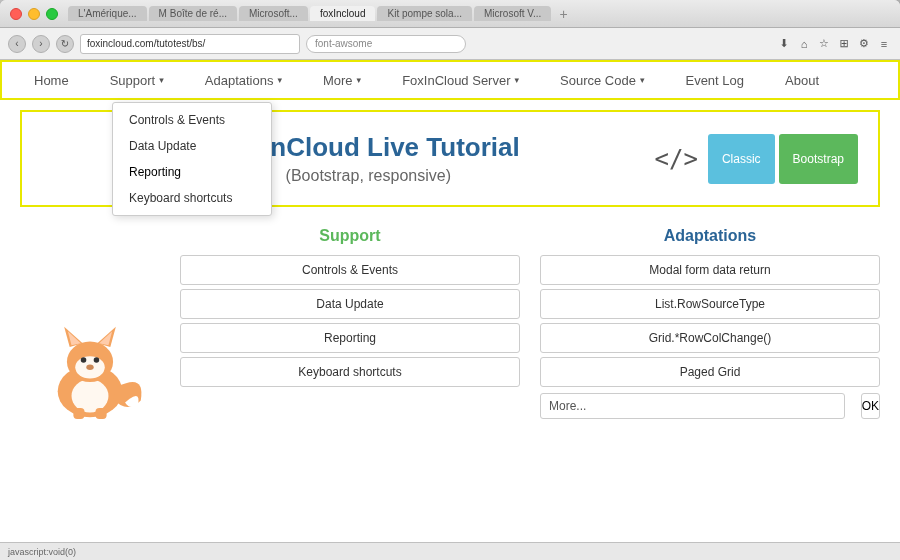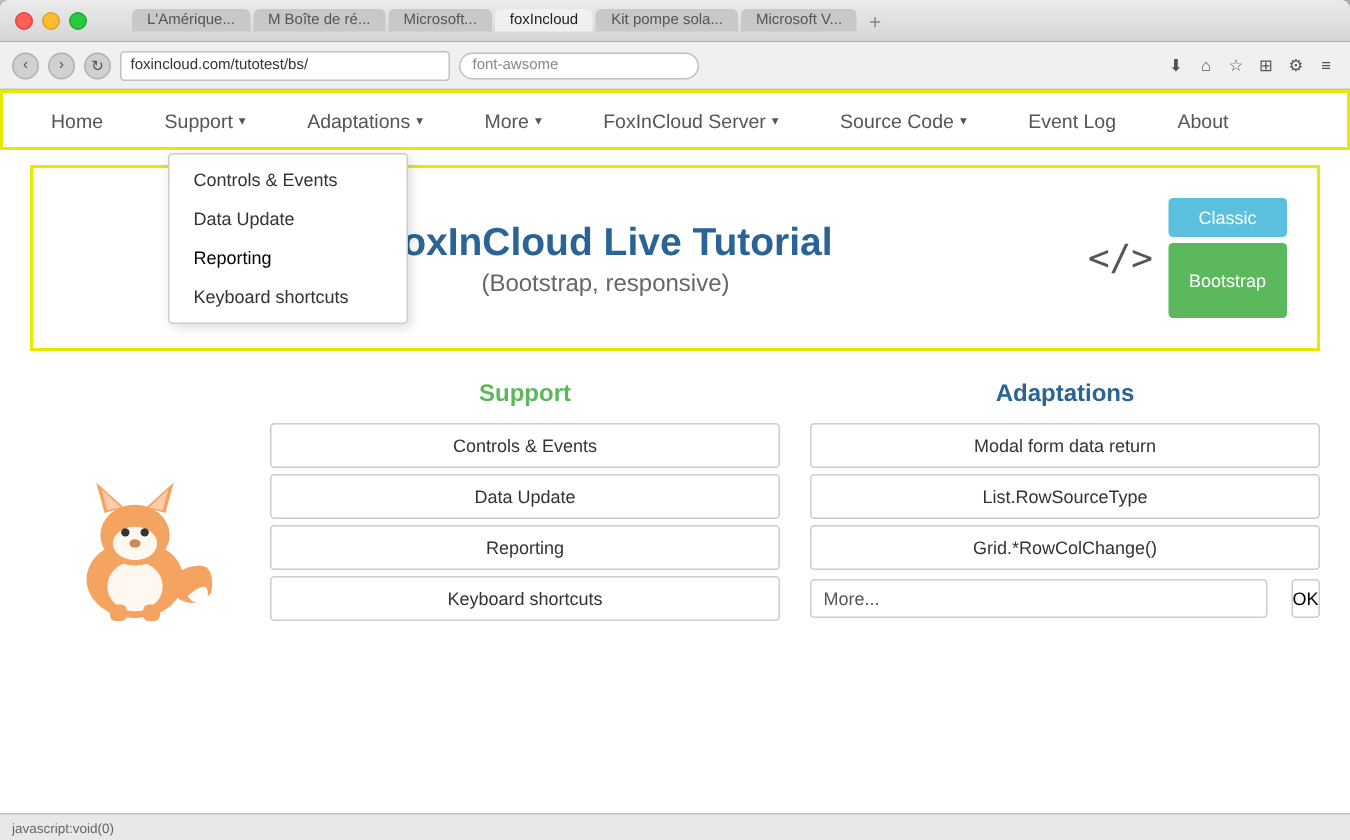--- a/index.html
+++ b/index.html
@@ -44,21 +44,20 @@
     .tl-yellow { background: #ffbd2e; border: 1px solid #dea123; }
     .tl-green { background: #28c940; border: 1px solid #1aab29; }
 
     .tab-bar {
       display: flex;
       align-items: center;
       flex: 1;
       gap: 2px;
       overflow: hidden;
       font-size: 11px;
-      margin-left: 20px;
     }
     .tab {
       background: #c8c8c8;
       border-radius: 4px 4px 0 0;
       padding: 2px 10px;
       font-size: 10px;
       color: #555;
       white-space: nowrap;
       overflow: hidden;
       text-overflow: ellipsis;
@@ -202,21 +201,21 @@
       font-size: 16px;
       color: #666;
     }
     .hero-code {
       font-size: 24px;
       color: #555;
       font-family: monospace;
     }
     .hero-buttons {
       display: flex;
-      flex-direction: column;
+      flex-direction: row;
       gap: 4px;
     }
     .btn-classic {
       background: #5bc0de;
       color: white;
       border: none;
       padding: 6px 14px;
       border-radius: 3px;
       font-size: 12px;
       cursor: pointer;
@@ -475,20 +474,21 @@
             <button class="list-btn">Keyboard shortcuts</button>
           </div>
         </div>
 
         <div class="col">
           <div class="col-title blue">Adaptations</div>
           <div class="btn-list">
             <button class="list-btn">Modal form data return</button>
             <button class="list-btn">List.RowSourceType</button>
             <button class="list-btn">Grid.*RowColChange()</button>
+            <button class="list-btn">Paged Grid</button>
           </div>
           <div class="more-row">
             <select class="more-select">
               <option>More...</option>
             </select>
             <button class="ok-btn">OK</button>
           </div>
         </div>
       </div>
     </div>

